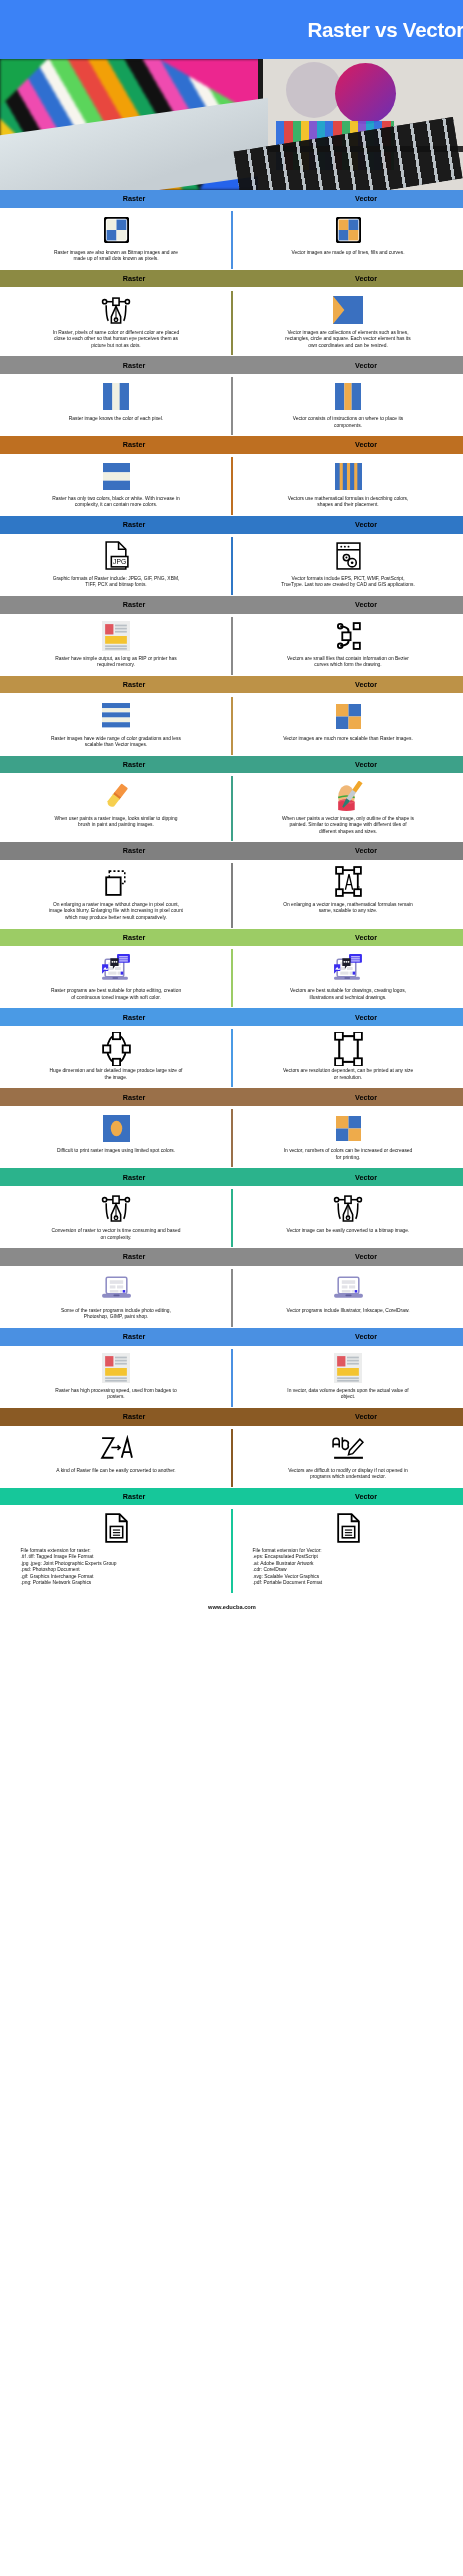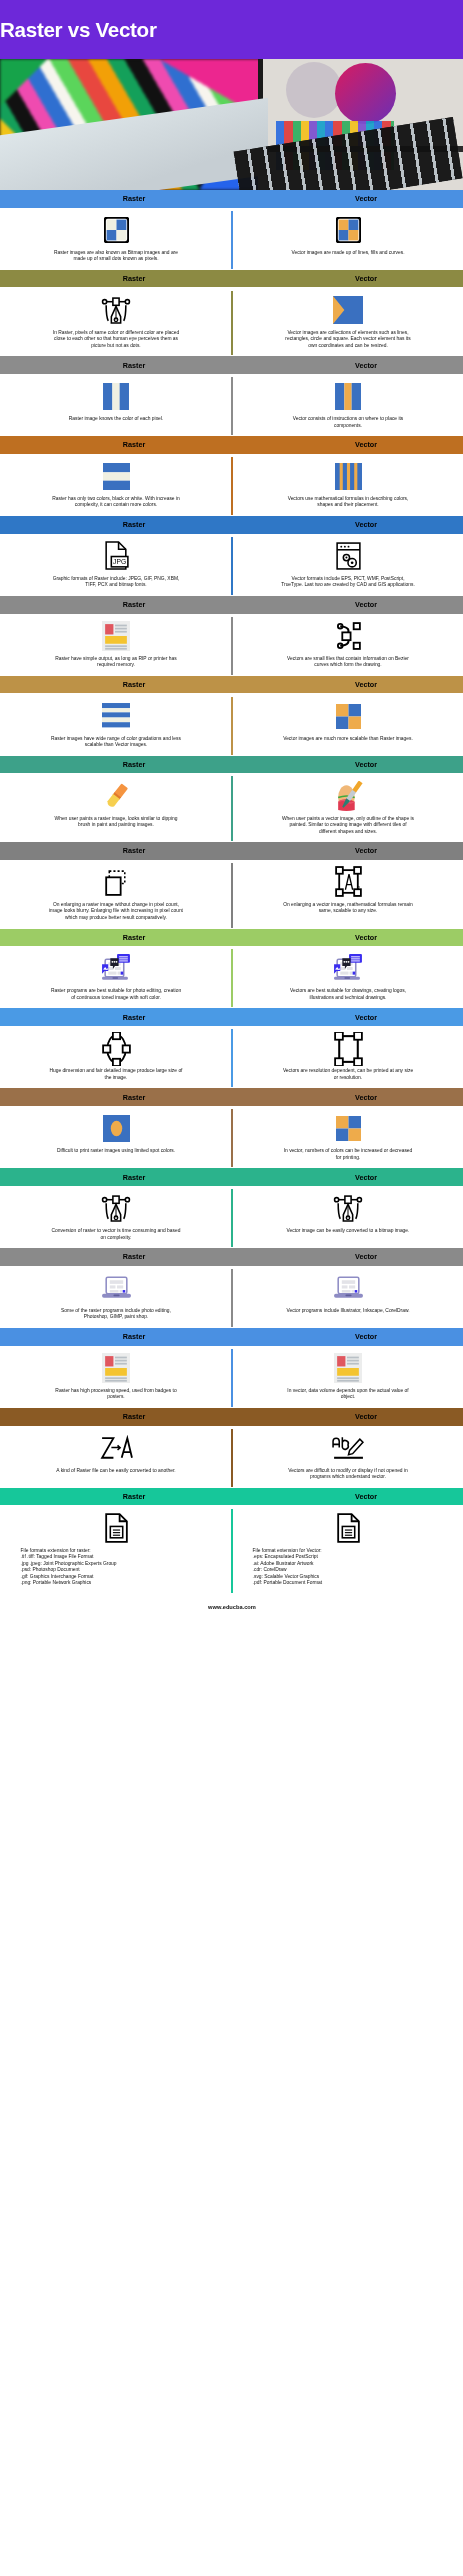--- a/index.html
+++ b/index.html
@@ -7,24 +7,24 @@
     width: 464px;
     background: #ffffff;
     font-family: "Liberation Sans", sans-serif;
   }
   body { width: 464px; }
 
   
   .title-bar {
     width: 464px;
     height: 59px;
-    background: #6d28d9;
+    background: #3b82f6;
     display: flex;
     align-items: center;
-    justify-content: flex-start;
+    justify-content: flex-end;
   }
   .title-bar h1 {
     color: #ffffff;
     font-size: 20.6px;
     font-weight: bold;
     letter-spacing: -0.3px;
     font-family: "Liberation Sans", sans-serif;
   }
 
   

